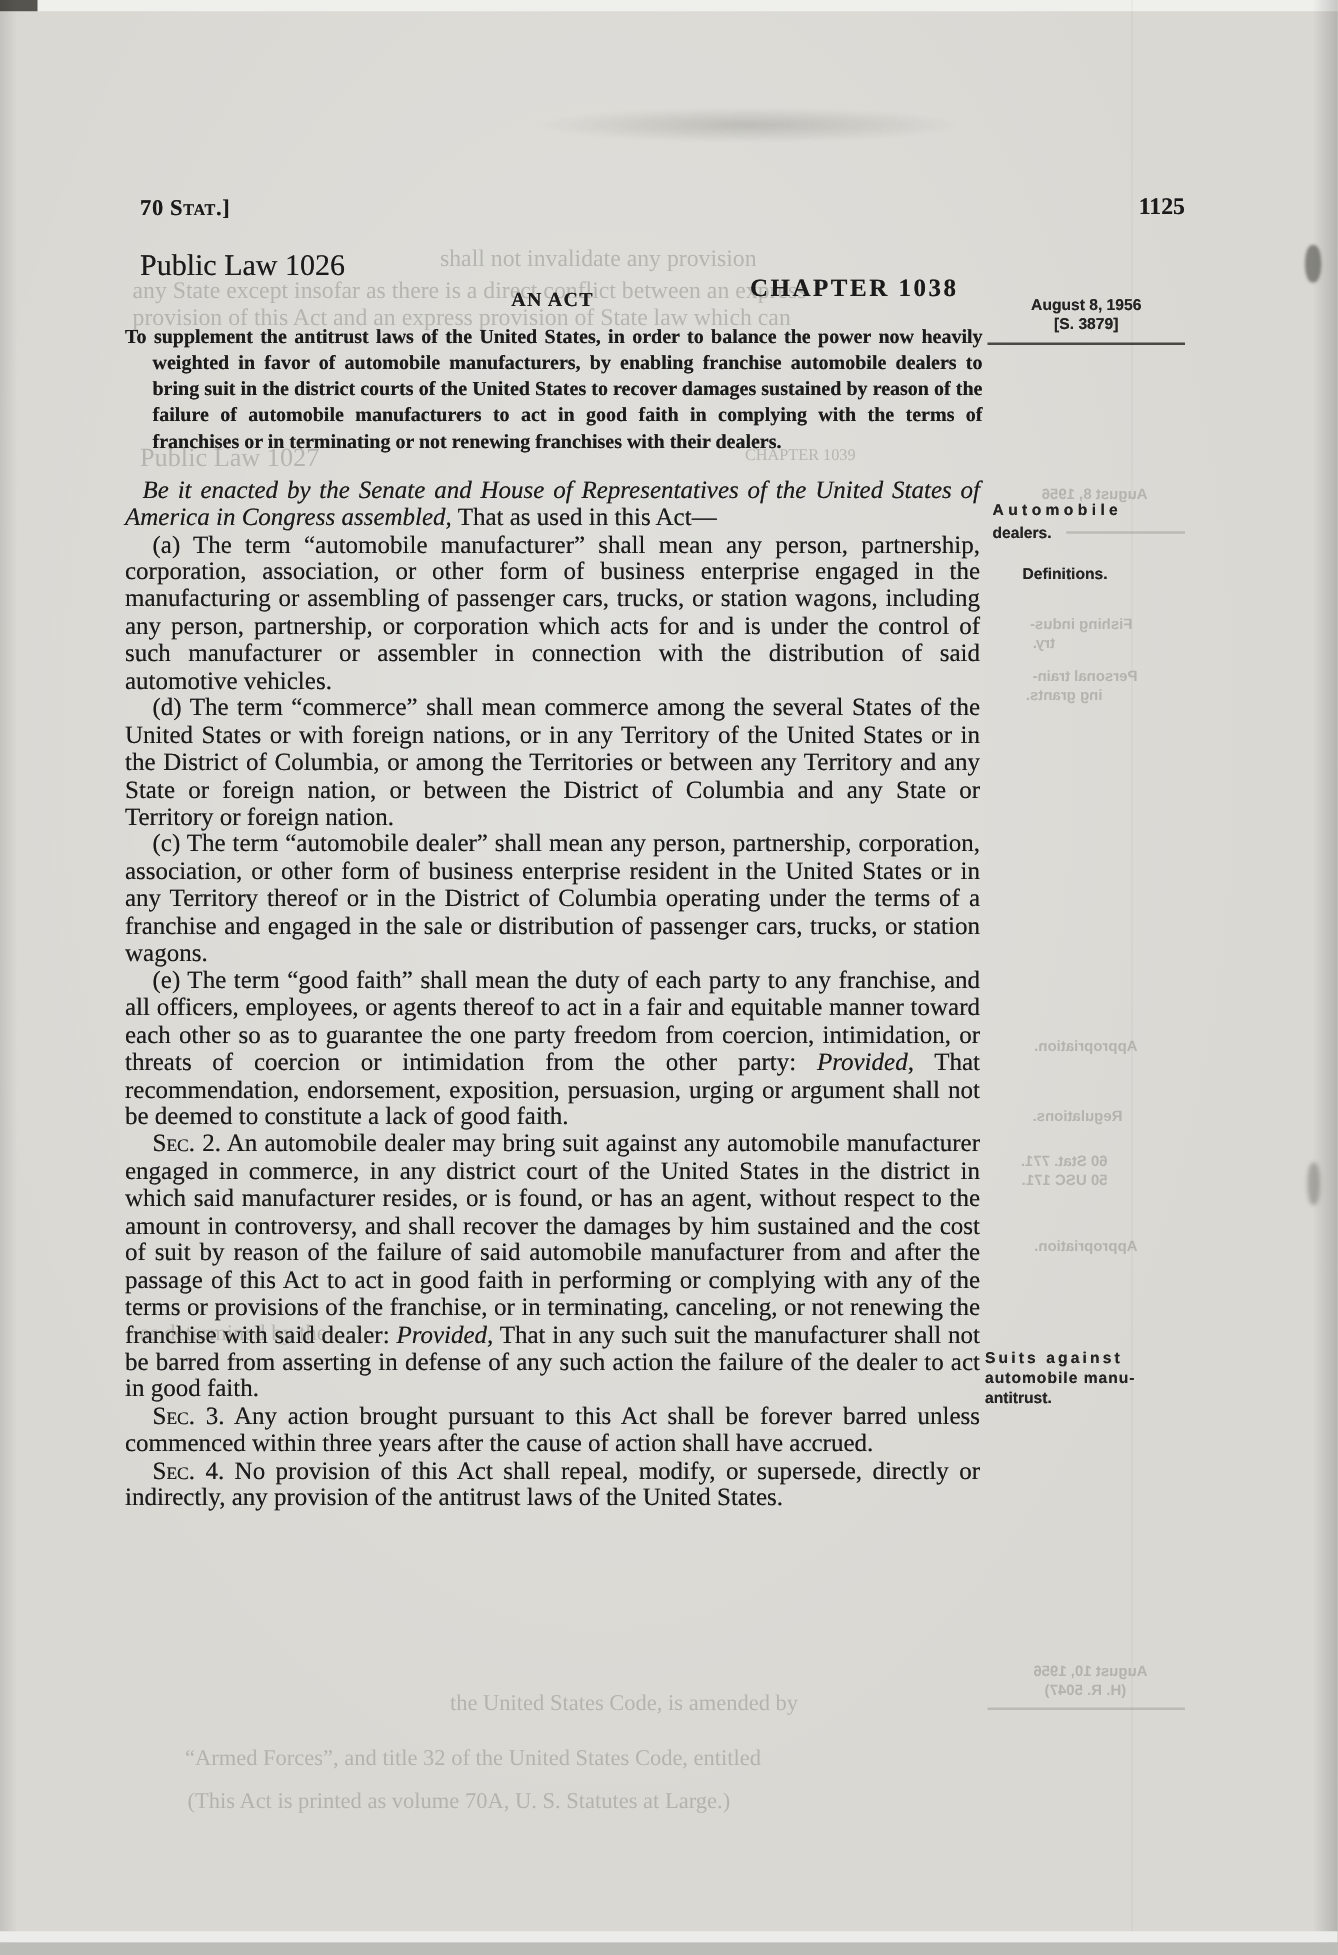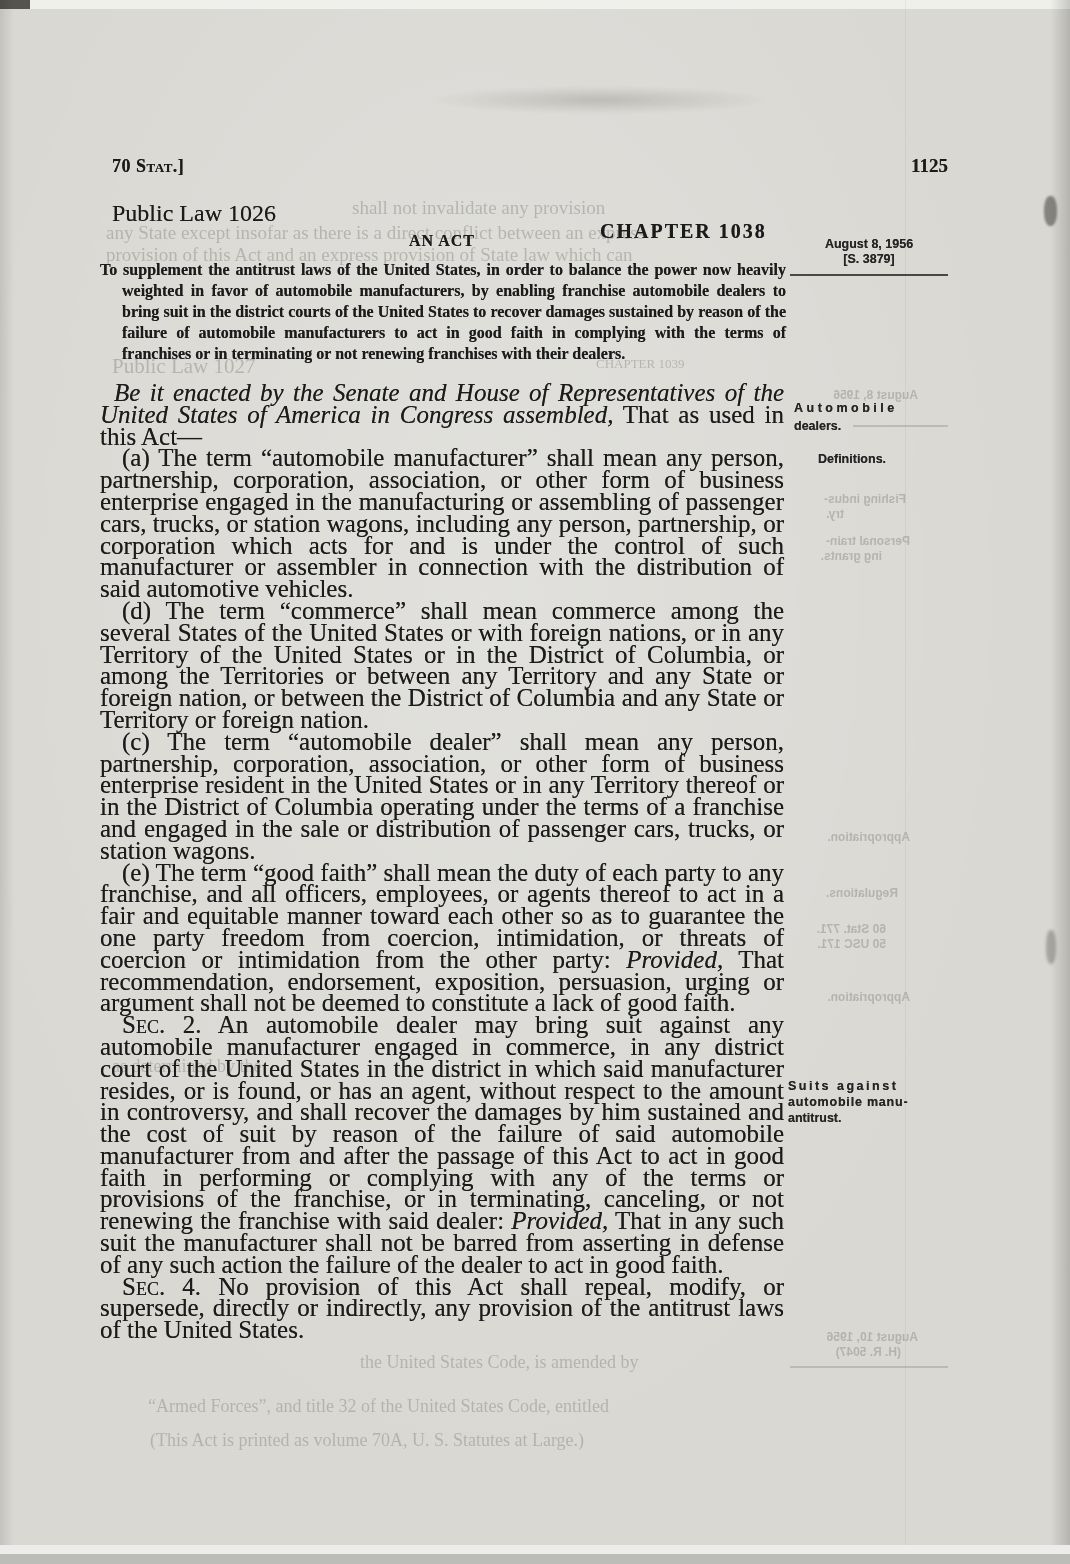--- a/index.html
+++ b/index.html
@@ -51,21 +51,21 @@
   .an-act    { position:absolute; left:100px; top:232px; width:684px; text-align:center;
                font-size:16px; font-weight:bold; letter-spacing:1px; }
 
   
   .preamble  { position:absolute; left:100px; top:259px; width:686px;
                font-size:16px; line-height:21px; font-weight:bold; text-align:justify;
                padding-left:22px; text-indent:-22px; box-sizing:border-box; }
 
   
   .col { position:absolute; left:100px; top:382px; width:684px;
-         font-size:25px; line-height:21.8px; text-align:justify; }
+         font-size:20px; line-height:21.8px; text-align:justify; }
   .col p { margin:0; text-indent:22px; }
   .col p.enact { text-indent:14px; }
 
   
   .mn { position:absolute; font-family:"Liberation Sans", sans-serif; font-weight:bold;
         color:#242424; font-size:12.5px; line-height:15px; }
   .mn-date { left:790px; top:237px; width:158px; text-align:center; }
   .mn-rule { position:absolute; left:790px; top:274px; width:158px; height:2px; background:#2e2e2a; opacity:0.85; }
   .mn-dealers { left:794px; top:399px; width:170px; line-height:18px; }
   .mn-dealers .ls { letter-spacing:3.5px; }
@@ -148,16 +148,17 @@
 
   <div class="preamble ink">To supplement the antitrust laws of the United States, in order to balance the power now heavily weighted in favor of automobile manufacturers, by enabling franchise automobile dealers to bring suit in the district courts of the United States to recover damages sustained by reason of the failure of automobile manufacturers to act in good faith in complying with the terms of franchises or in terminating or not renewing franchises with their dealers.</div>
 
   <div class="col ink">
     <p class="enact"><span class="it">Be it enacted by the Senate and House of Representatives of the United States of America in Congress assembled,</span><span> That as used in this Act—</span></p>
     <p>(a) The term “automobile manufacturer” shall mean any person, partnership, corporation, association, or other form of business enterprise engaged in the manufacturing or assembling of passenger cars, trucks, or station wagons, including any person, partnership, or corporation which acts for and is under the control of such manufacturer or assembler in connection with the distribution of said automotive vehicles.</p>
     <p>(d) The term “commerce” shall mean commerce among the several States of the United States or with foreign nations, or in any Territory of the United States or in the District of Columbia, or among the Territories or between any Territory and any State or foreign nation, or between the District of Columbia and any State or Territory or foreign nation.</p>
     <p>(c) The term “automobile dealer” shall mean any person, partnership, corporation, association, or other form of business enterprise resident in the United States or in any Territory thereof or in the District of Columbia operating under the terms of a franchise and engaged in the sale or distribution of passenger cars, trucks, or station wagons.</p>
     <p><span>(e) The term “good faith” shall mean the duty of each party to any franchise, and all officers, employees, or agents thereof to act in a fair and equitable manner toward each other so as to guarantee the one party freedom from coercion, intimidation, or threats of coercion or intimidation from the other party: </span><span class="it">Provided,</span><span> That recommendation, endorsement, exposition, persuasion, urging or argument shall not be deemed to constitute a lack of good faith.</span></p>
     <p><span class="sc">Sec. 2.</span><span> An automobile dealer may bring suit against any automobile manufacturer engaged in commerce, in any district court of the United States in the district in which said manufacturer resides, or is found, or has an agent, without respect to the amount in controversy, and shall recover the damages by him sustained and the cost of suit by reason of the failure of said automobile manufacturer from and after the passage of this Act to act in good faith in performing or complying with any of the terms or provisions of the franchise, or in terminating, canceling, or not renewing the franchise with said dealer: </span><span class="it">Provided,</span><span> That in any such suit the manufacturer shall not be barred from asserting in defense of any such action the failure of the dealer to act in good faith.</span></p>
+    <p><span class="sc">Sec. 3.</span><span> Any action brought pursuant to this Act shall be forever barred unless commenced within three years after the cause of action shall have accrued.</span></p>
     <p><span class="sc">Sec. 4.</span><span> No provision of this Act shall repeal, modify, or supersede, directly or indirectly, any provision of the antitrust laws of the United States.</span></p>
   </div>
 
 </div>
 
 </body></html>

